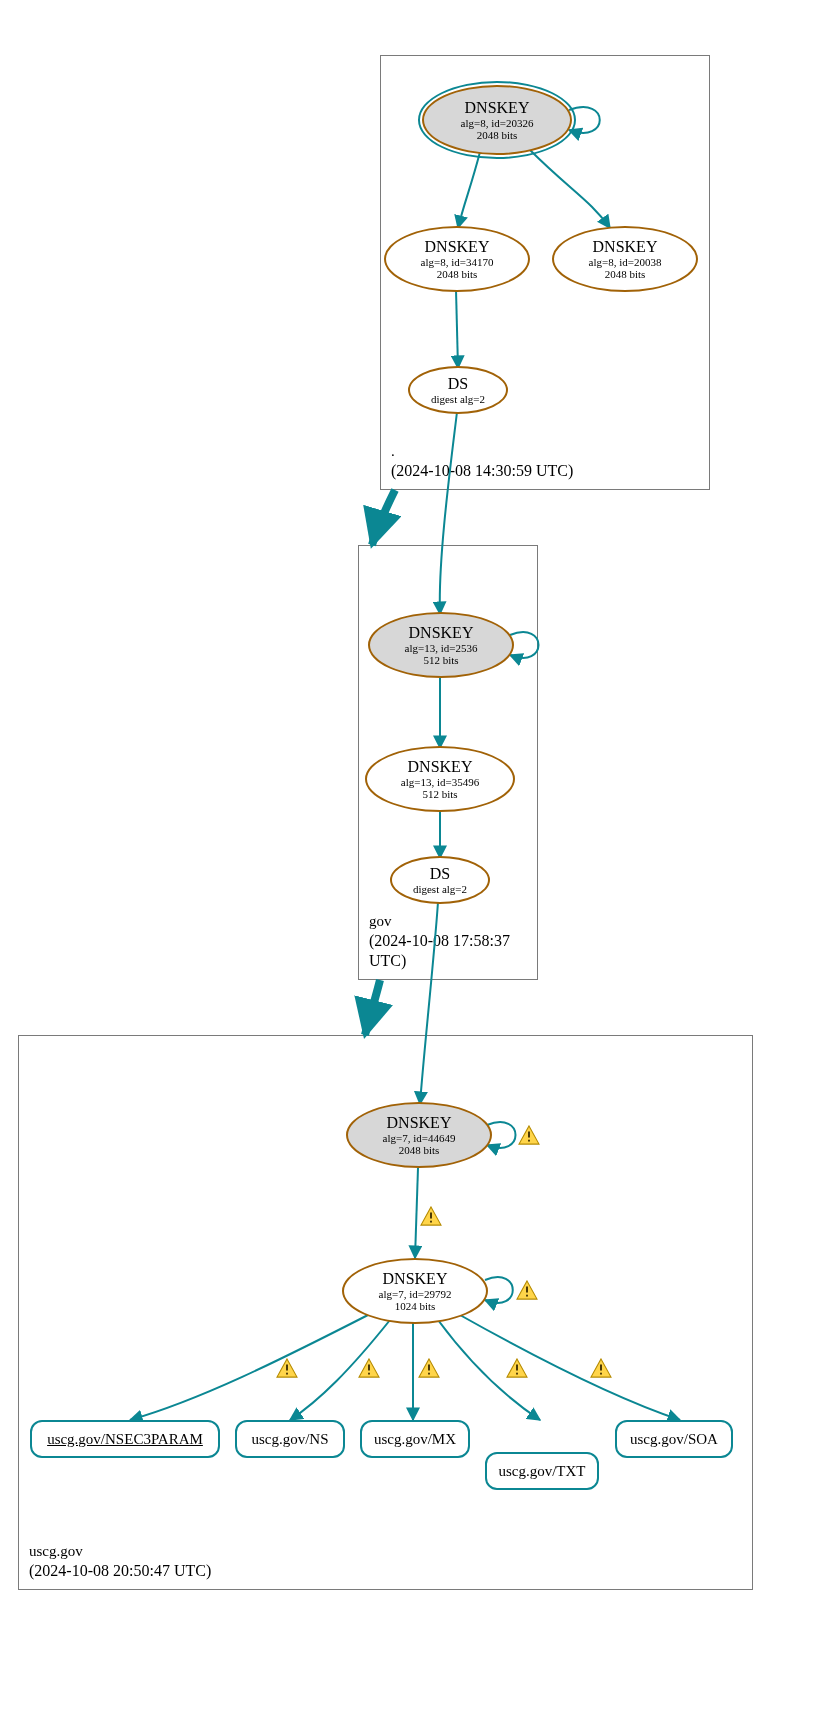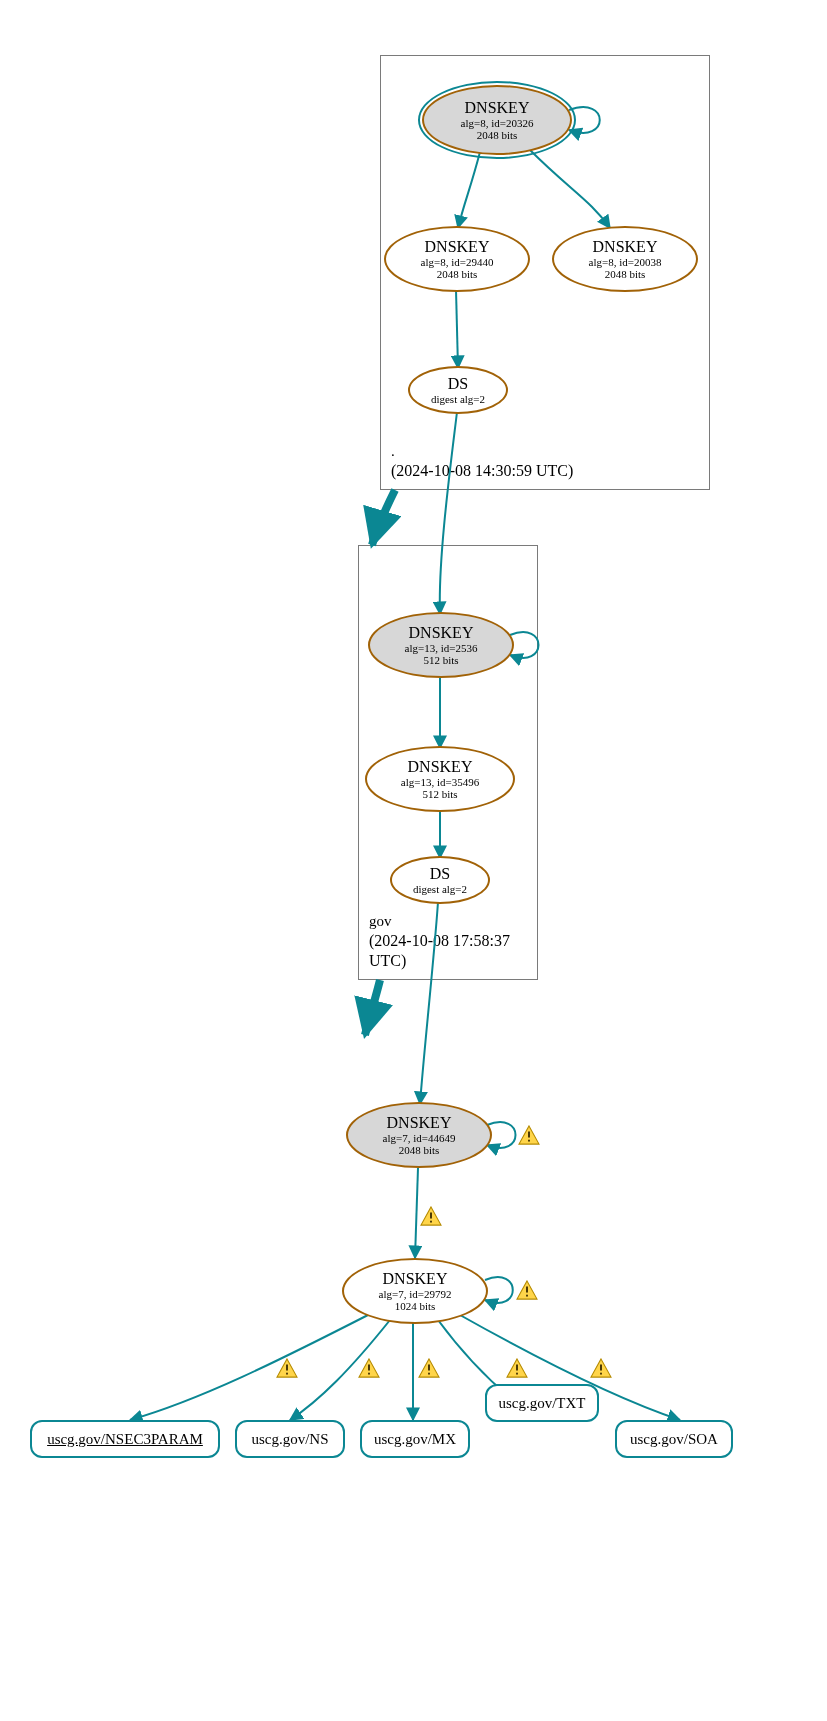--- a/index.html
+++ b/index.html
@@ -90,20 +90,26 @@
     </div>
   </div>
 
   <div class="zone-box" style="left:358px; top:545px; width:180px; height:435px;">
     <div class="zone-label">
       <span class="zn">gov</span>
       <span class="ts">(2024-10-08 17:58:37 UTC)</span>
     </div>
   </div>
 
+  <div class="zone-box" style="left:18px; top:1035px; width:735px; height:555px;">
+    <div class="zone-label">
+      <span class="zn">uscg.gov</span>
+      <span class="ts">(2024-10-08 20:50:47 UTC)</span>
+    </div>
+  </div>
 
   <svg class="edges" viewBox="0 0 827 1721">
     <defs>
       <marker id="arrow" viewBox="0 0 10 10" refX="9" refY="5" markerWidth="7" markerHeight="7" orient="auto-start-reverse">
         <path d="M 0 0 L 10 5 L 0 10 z" fill="#0b8793"></path>
       </marker>
       <marker id="arrowBig" viewBox="0 0 10 10" refX="9" refY="5" markerWidth="5" markerHeight="5" orient="auto-start-reverse">
         <path d="M 0 0 L 10 5 L 0 10 z" fill="#0b8793"></path>
       </marker>
     </defs>
@@ -144,21 +150,21 @@
   </svg>
 
   <div class="node ellipse filled double" style="left:422px; top:85px; width:150px; height:70px;">
     <span class="title">DNSKEY</span>
     <span class="sub">alg=8, id=20326</span>
     <span class="sub">2048 bits</span>
   </div>
 
   <div class="node ellipse" style="left:384px; top:226px; width:146px; height:66px;">
     <span class="title">DNSKEY</span>
-    <span class="sub">alg=8, id=29440</span>
+    <span class="sub">alg=8, id=34170</span>
     <span class="sub">2048 bits</span>
   </div>
 
   <div class="node ellipse" style="left:552px; top:226px; width:146px; height:66px;">
     <span class="title">DNSKEY</span>
     <span class="sub">alg=8, id=20038</span>
     <span class="sub">2048 bits</span>
   </div>
 
   <div class="node ellipse" style="left:408px; top:366px; width:100px; height:48px;">
@@ -197,21 +203,21 @@
 
   <div class="node rrbox" style="left:30px;  top:1420px; width:190px; height:38px;text-decoration:underline;">
     <span>uscg.gov/NSEC3PARAM</span>
   </div>
   <div class="node rrbox" style="left:235px; top:1420px; width:110px; height:38px;">
     <span>uscg.gov/NS</span>
   </div>
   <div class="node rrbox" style="left:360px; top:1420px; width:110px; height:38px;">
     <span>uscg.gov/MX</span>
   </div>
-  <div class="node rrbox" style="left:485px; top:1384px; width:114px; height:38px;justify-content:center;">
+  <div class="node rrbox" style="left:485px; top:1452px; width:114px; height:38px;justify-content:center;">
     <span>uscg.gov/TXT</span>
   </div>
   <div class="node rrbox" style="left:615px; top:1420px; width:118px; height:38px;">
     <span>uscg.gov/SOA</span>
   </div>
 
   <div class="warn" style="left:518px; top:1125px;">
     <svg viewBox="0 0 24 22">
         <path d="M12 1 L23 21 L1 21 Z" fill="#ffd54a" stroke="#b58a00" stroke-width="1.2"></path>
         <rect x="11" y="7" width="2" height="7" rx="1" fill="#3a2a00"></rect>

